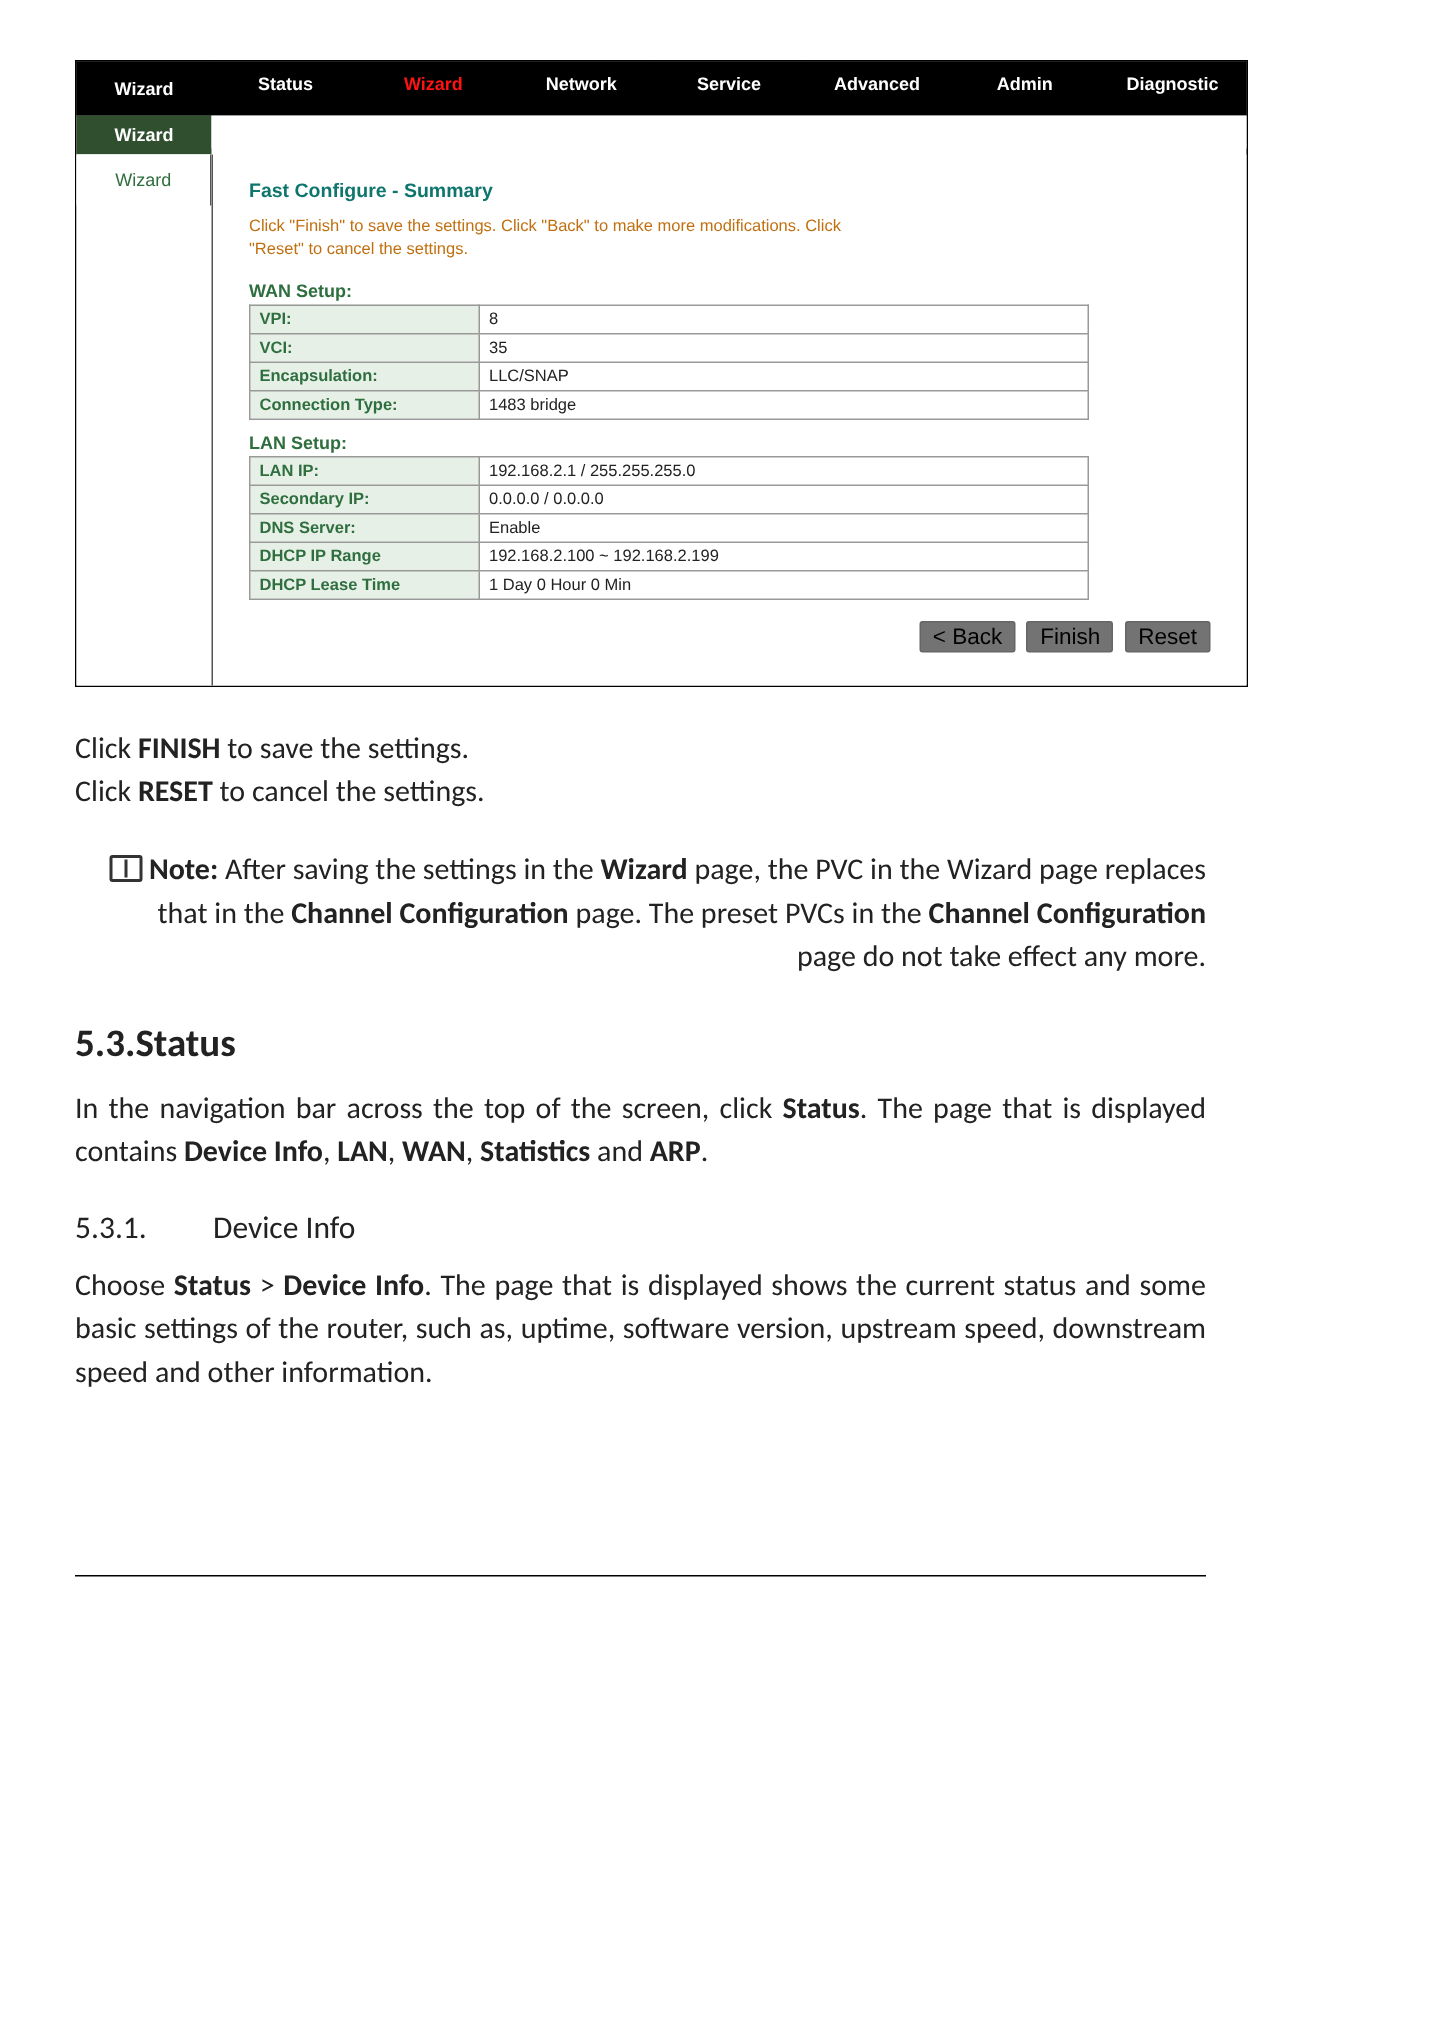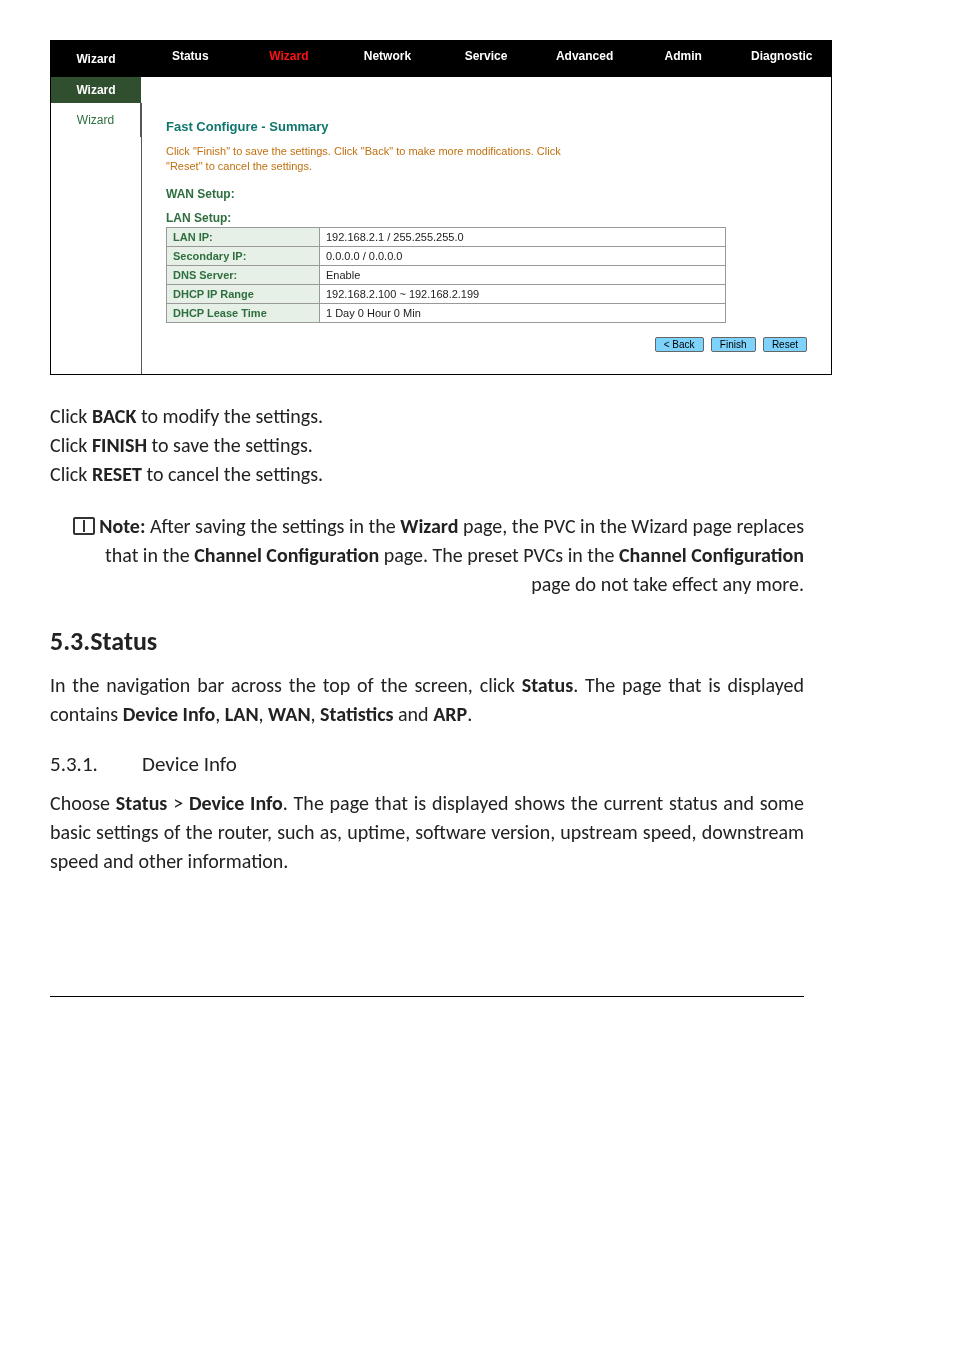--- a/index.html
+++ b/index.html
@@ -113,25 +113,25 @@
     width: 140px;
     background: #e6f0e6;
     color: #2f6f3f;
     font-weight: bold;
   }
   .btn-row {
     text-align: right;
     padding: 14px 6px 4px 0;
   }
   .btn-row button {
-    font-size: 10px;
+    font-size: 15px;
     padding: 1px 8px;
     margin-left: 4px;
     border: 1px solid #666;
-    background: #7dd3fc;
+    background: #737373;
     border-radius: 2px;
     cursor: pointer;
     text-align: right;
   }
   
   .doc-text {
     font-size: 20px;
     line-height: 1.35;
     margin: 24px 0;
   }
@@ -210,20 +210,40 @@
     <div class="subnav"></div>
   </div>
   <div style="display:flex;">
     <div class="side-col" style="background:#fff;border-right:1px solid #555;">
       <div class="side-item">Wizard</div>
     </div>
     <div class="content" style="flex:1;">
       <h4>Fast Configure - Summary</h4>
       <p class="info">Click "Finish" to save the settings. Click "Back" to make more modifications. Click "Reset" to cancel the settings.</p>
       <div class="section-head" style="margin-top:8px;">WAN Setup:</div>
+      <table class="kv">
+        <tbody>
+            <tr>
+              <td class="k">VPI:</td>
+              <td>8</td>
+            </tr>
+        <tr>
+              <td class="k">VCI:</td>
+              <td>35</td>
+            </tr>
+        <tr>
+              <td class="k">Encapsulation:</td>
+              <td>LLC/SNAP</td>
+            </tr>
+        <tr>
+              <td class="k">Connection Type:</td>
+              <td>1483 bridge</td>
+            </tr>
+      </tbody>
+        </table>
       <div class="section-head" style="margin-top:8px;">LAN Setup:</div>
       <table class="kv">
         <tbody>
             <tr>
               <td class="k">LAN IP:</td>
               <td>192.168.2.1 / 255.255.255.0</td>
             </tr>
         <tr>
               <td class="k">Secondary IP:</td>
               <td>0.0.0.0 / 0.0.0.0</td>
@@ -245,21 +265,20 @@
       <div class="btn-row">
         <button>&lt; Back</button>
         <button>Finish</button>
         <button>Reset</button>
       </div>
     </div>
   </div>
 </div>
 
 <div class="doc-text">
-  <p><span>Click </span><b>BACK</b><span> to modify the settings.</span></p>
   <p><span>Click </span><b>FINISH</b><span> to save the settings.</span></p>
   <p><span>Click </span><b>RESET</b><span> to cancel the settings.</span></p>
 </div>
 
 <div class="note-block">
   <span class="note-icon"></span><b>Note:</b><span> After saving the settings in the </span><b>Wizard</b><span> page, the PVC in the Wizard page replaces that in the </span><b>Channel Configuration</b><span> page. The preset PVCs in the </span><b>Channel Configuration</b><span> page do not take effect any more.</span>
 </div>
 
 <h2 class="sec"><span>5.3.</span><span>Status</span></h2>
 

